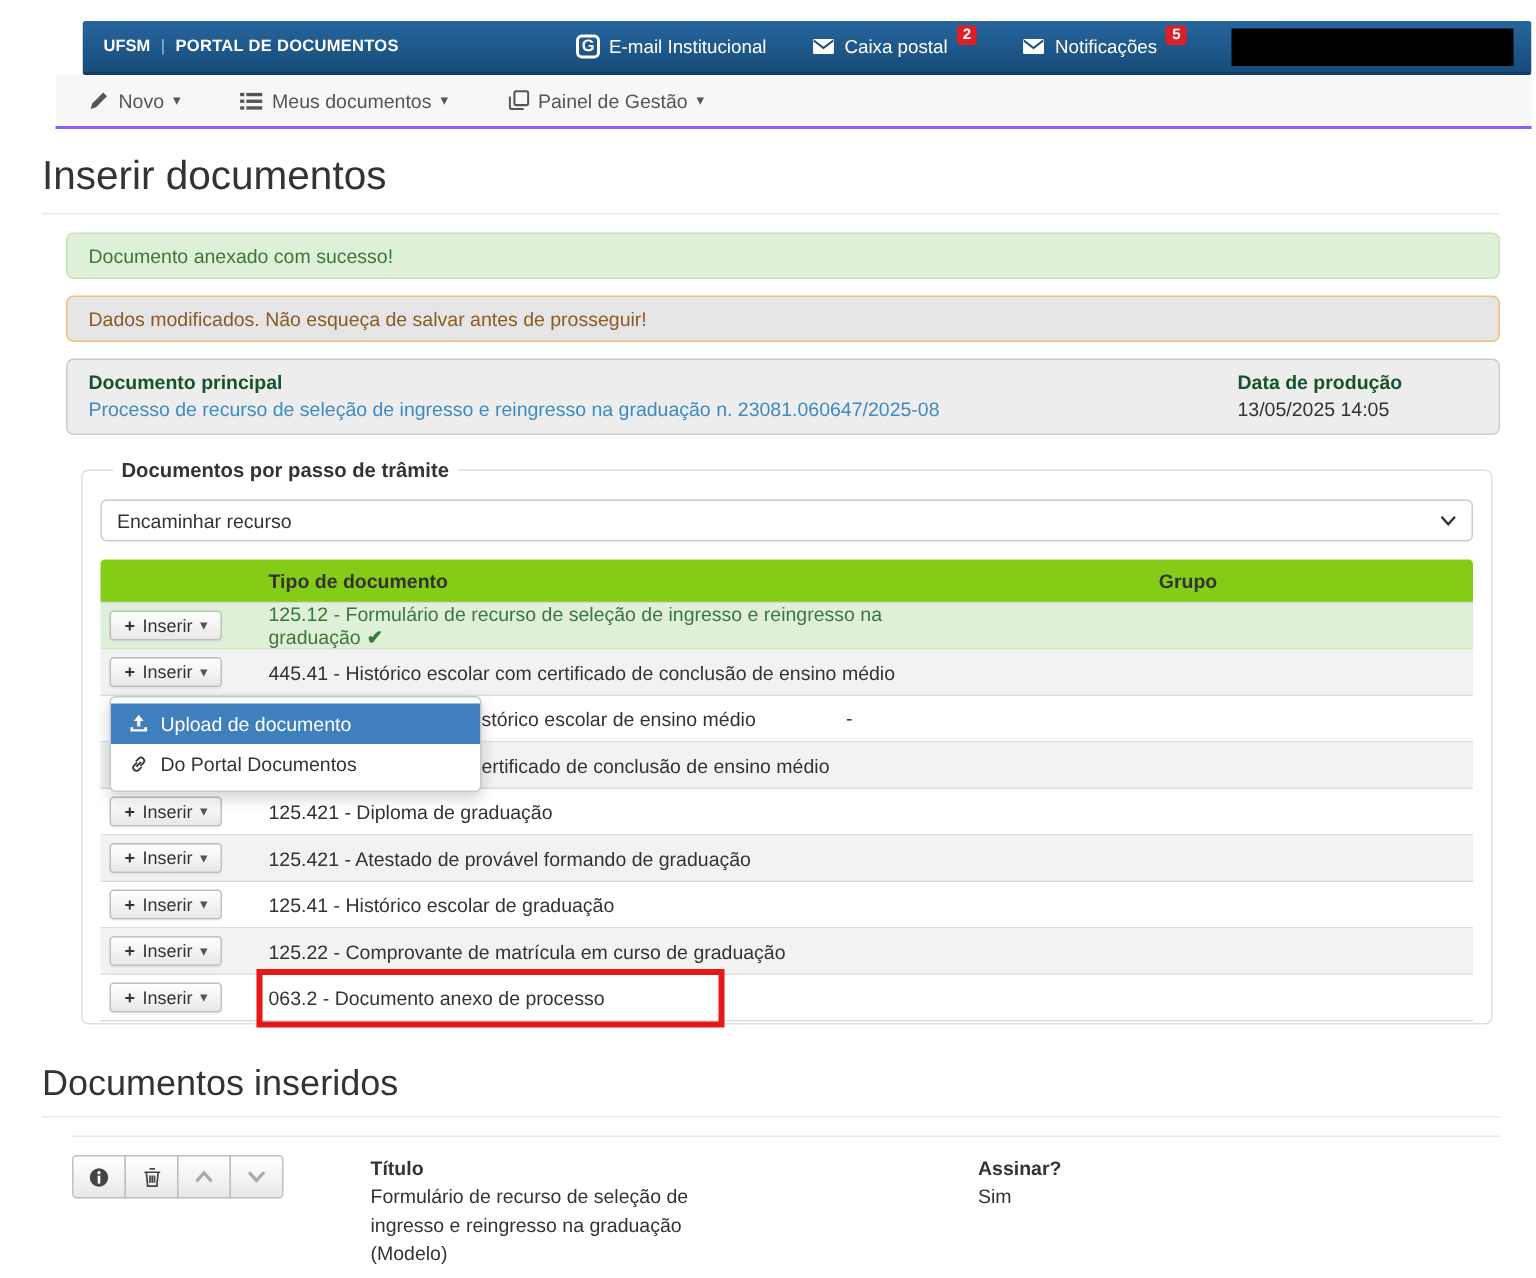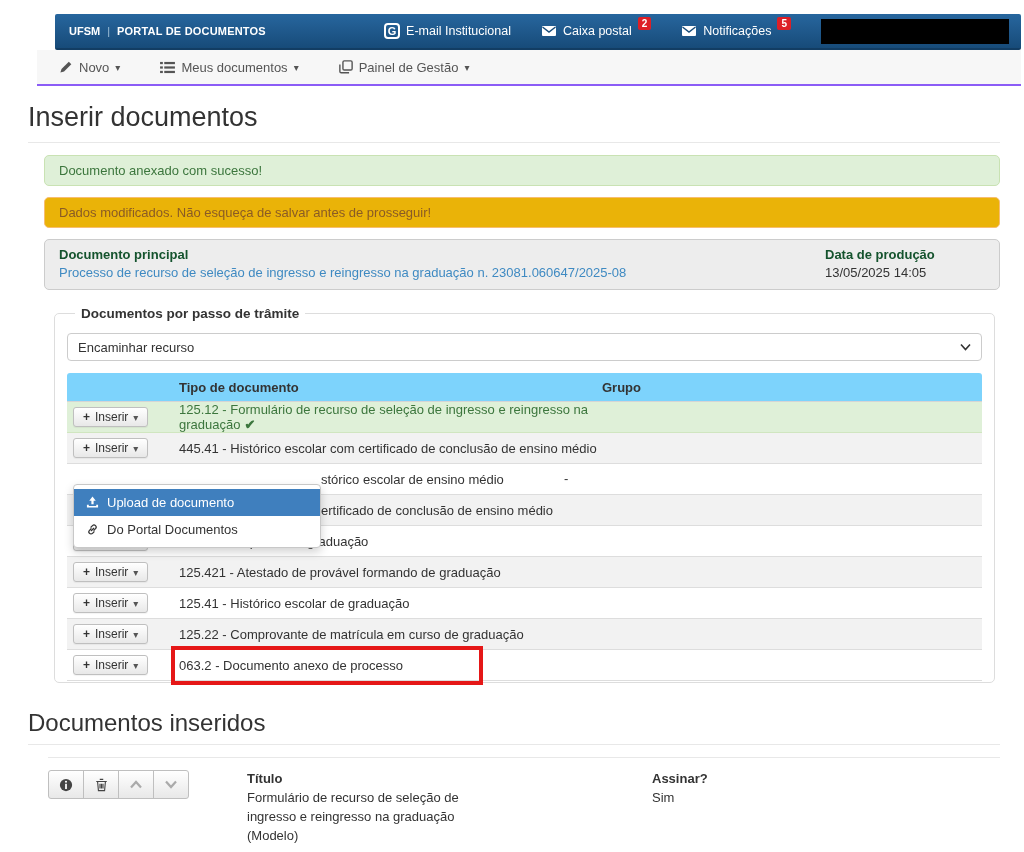--- a/index.html
+++ b/index.html
@@ -40,21 +40,21 @@
   .caret { font-size:10px; color:#555; }
   
   .content { margin:16px 24px 0 28px; }
   h1.page-title {
     font-size:27px; font-weight:400; color:#333; margin:0 0 12px 0;
     padding-bottom:9px; border-bottom:1px solid #e8e8e8;
   }
   .inner { margin-left:16px; }
   .alert { padding:7px 14px; border-radius:5px; font-size:13px; margin-bottom:11px; border:1px solid; }
   .alert-success { background:#dff0d8; border-color:#c9e2b3; color:#3c763d; }
-  .alert-warning { background:#eab308; border-color:#f7bd70; color:#8a5b25; }
+  .alert-warning { background:#e5e5e5; border-color:#f7bd70; color:#8a5b25; }
   .panel-principal {
     background:#ededed; border:1px solid #ccc; border-radius:5px;
     padding:7px 14px 9px; display:flex; font-size:13px; margin-bottom:16px;
   }
   .panel-principal .left { flex:1; }
   .panel-principal .right { width:160px;margin-left:16px; }
   .plabel { font-weight:700; color:#14532d; margin-bottom:3px; }
   .plink { color:#3f8ac2; cursor:pointer; text-decoration:none; }
   
   fieldset.tramite {
@@ -62,41 +62,41 @@
     padding:12px 12px 1px; position:relative;
   }
   fieldset.tramite legend { font-size:13.5px; font-weight:700; color:#333; padding:0 6px; margin-left:8px; }
   .selectbox {
     height:28px; border:1px solid #ccc; border-radius:4px; background:#fff;
     display:flex; align-items:center; justify-content:space-between;
     padding:0 10px; font-size:13px; color:#333; margin-bottom:12px; cursor:pointer;
   }
   .dtable { position:relative; font-size:13px; }
   .trow { display:flex; align-items:center; height:31px; border-bottom:1px solid #ddd; position:relative; }
-  .thead { background:#7dd3fc; height:29px; font-weight:700; border-bottom:1px solid #d5d5d5; border-radius:3px 3px 0 0; }
+  .thead { background:#84cc16; height:29px; font-weight:700; border-bottom:1px solid #d5d5d5; border-radius:3px 3px 0 0; }
   .col-action { width:112px; padding-left:6px; flex:none; }
   .col-tipo { flex:1; }
-  .col-grupo { width:380px; text-align:left; flex:none; }
+  .col-grupo { width:380px; text-align:center; flex:none; }
   .trow.gray { background:#f2f2f2; }
   .trow.success-row { background:#dff0d8; border-color:#d0e6c0; }
   .trow.success-row .col-tipo { color:#3c763d; }
   .check { color:#3c763d; font-weight:700; margin-left:4px; }
   .covered .col-tipo { padding-left:142px; }
   .dash { position:absolute; left:497px; top:7px; color:#333; }
   .btn {
     background:linear-gradient(#ffffff,#e8e8e8); border:1px solid #bfbfbf; border-radius:3px;
     color:#333; font-size:12px; padding:2px 9px; display:inline-flex; align-items:center; gap:5px;
     cursor:pointer; white-space:nowrap; box-shadow:0 1px 1px rgba(0,0,0,.05); font-family:inherit;
   }
   .btn .plus { font-weight:700; }
   
   .dropdown-menu {
     position:absolute; left:6px; top:91px; width:248px; z-index:5;
     background:#fff; border:1px solid #c8c8c8; border-radius:4px;
-    box-shadow:0 4px 10px rgba(0,0,0,.18); padding:4px 0;margin-top:20px;
+    box-shadow:0 4px 10px rgba(0,0,0,.18); padding:4px 0;
   }
   .dd-item { height:27px; display:flex; align-items:center; gap:8px; padding:0 12px; font-size:13px; color:#333; cursor:pointer; }
   .dd-item.active { background:#3f7fbe; color:#fff; }
   
   .red-box {
     position:absolute; z-index:6; left:104px; top:-4px; width:312px; height:39px;
     border:4px solid #e51717; pointer-events:none;
   }
   
   h2.section-title {

